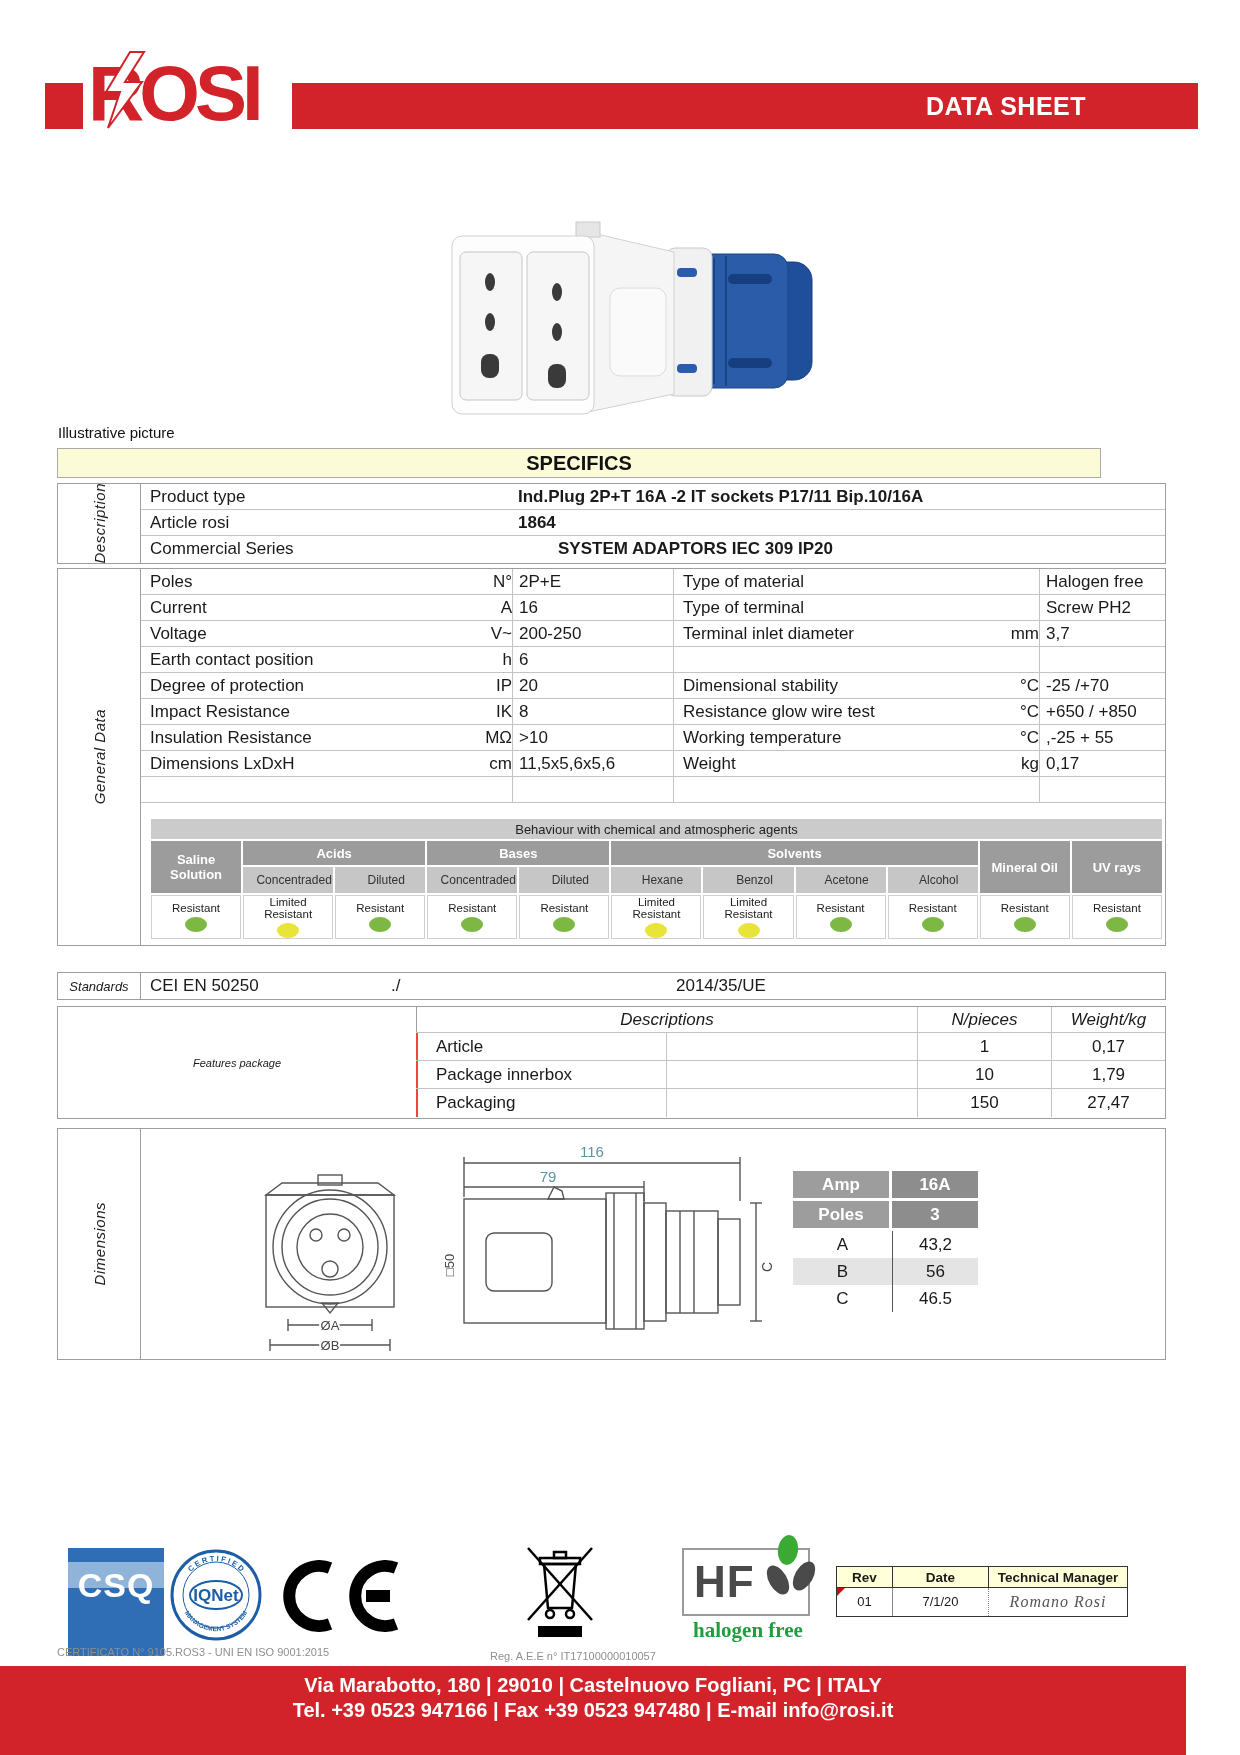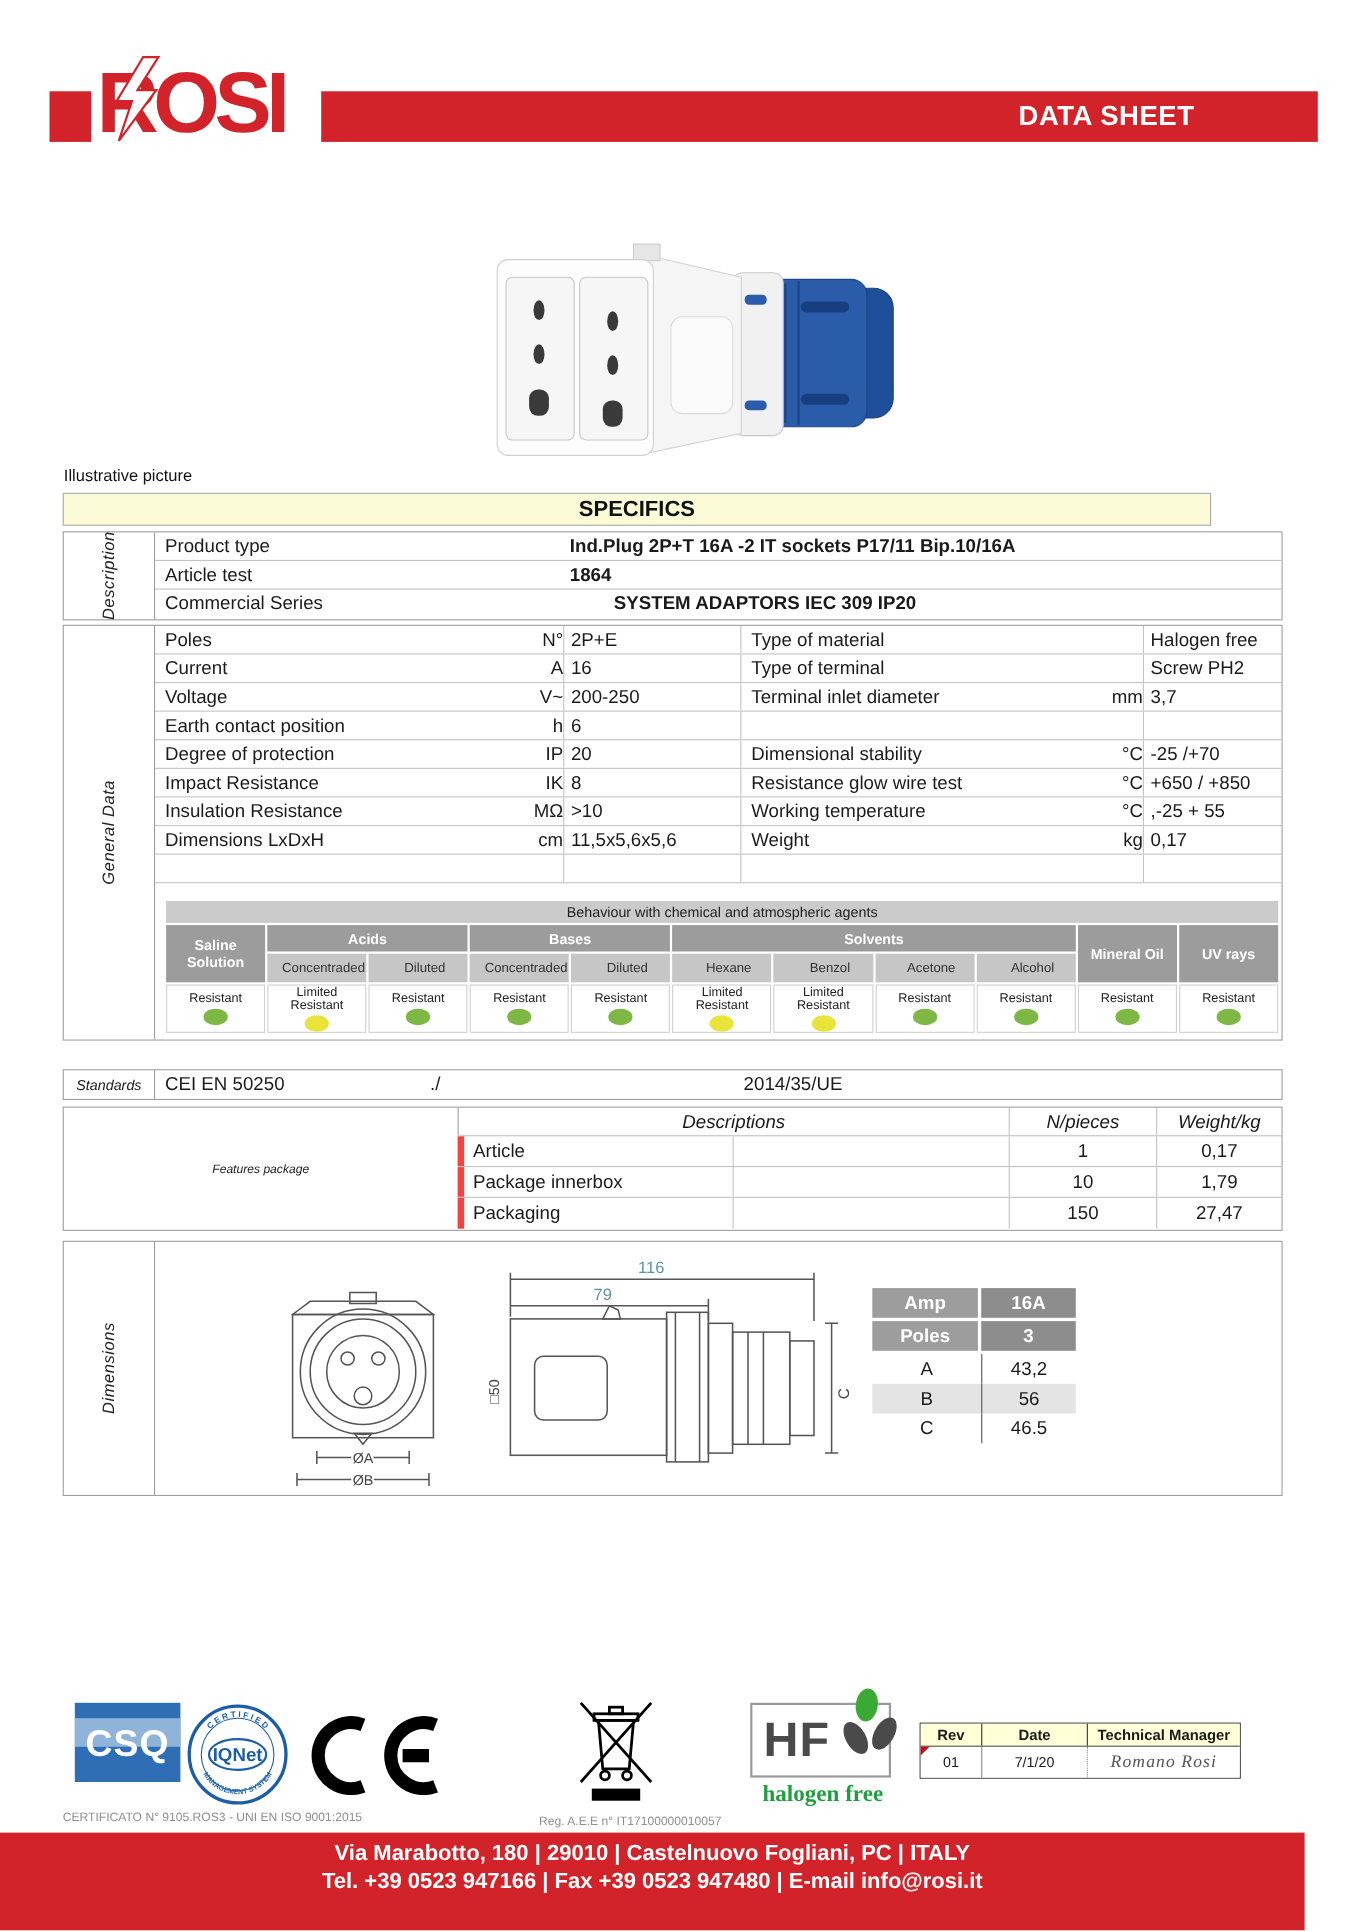--- a/index.html
+++ b/index.html
@@ -79,21 +79,21 @@
 
   
   #features-box { left:57px; top:1006px; width:1109px; height:113px; }
   .fp-label-col { position:absolute; left:0; top:0; bottom:0; width:358px; display:flex; align-items:center; justify-content:center; }
   .fp-label { font-style:italic; font-size:11px; }
   .fp-table { margin-left:358px; }
   .fp-hrow, .fp-row { display:flex; border-bottom:1px solid #c3c3c3; }
   .fp-hrow { height:26px; line-height:26px; font-style:italic; font-size:17px; }
   .fp-row { height:28px; line-height:28px; font-size:17px; }
   .fp-row:last-child { border-bottom:none; }
-  .fp-c1 { width:250px; border-left:6px solid #ef4444; padding-left:8px; }
+  .fp-c1 { width:250px; border-left:2px solid #ef4444; padding-left:18px; }
   .fp-c2 { width:251px; border-left:1px solid #c3c3c3; }
   .fp-c3 { width:134px; border-left:1px solid #c3c3c3; text-align:center; }
   .fp-c4 { flex:1; border-left:1px solid #c3c3c3; text-align:center; }
   .fp-hdesc { width:501px; border-left:1px solid #9e9e9e; text-align:center; }
   .fp-hc3 { width:134px; border-left:1px solid #c3c3c3; text-align:center; }
   .fp-hc4 { flex:1; border-left:1px solid #c3c3c3; text-align:center; }
 
   
   #dims-box { left:57px; top:1128px; width:1109px; height:232px; }
   #dim-drawing { position:absolute; left:190px; top:8px; }
@@ -104,21 +104,21 @@
   .amp-v { width:86px; }
   .amp-hdr .amp-k { background:#9d9d9d; color:#fff; font-weight:bold; }
   .amp-hdr .amp-v { background:#8d8d8d; color:#fff; font-weight:bold; }
   .amp-plain { margin-bottom:0; }
   .amp-plain .amp-k { margin-right:0; width:99px; }
   .amp-plain .amp-v { border-left:1.5px solid #555; }
   .amp-gray .amp-k, .amp-gray .amp-v { background:#e4e4e4; }
 
   
   .cap { font-size:11px; color:#8f8f8f; }
-  #csq-logo { left:68px; top:1548px; width:96px; height:72px; background:#2f6db5; position:absolute; overflow:hidden; }
+  #csq-logo { left:68px; top:1548px; width:96px; height:108px; background:#2f6db5; position:absolute; overflow:hidden; }
   #csq-band { position:absolute; left:0; top:14px; width:100%; height:26px; background:#8fb3d9; }
   #csq-text { position:absolute; left:0; top:18px; width:100%; text-align:center; color:#fff; font-weight:bold; font-size:34px; letter-spacing:1px; }
   #iqnet-logo { left:170px; top:1549px; position:absolute; }
   #ce-mark { left:278px; top:1560px; position:absolute; }
   #cap-csq { left:57px; top:1646px; position:absolute; }
   #weee { left:522px; top:1538px; position:absolute; }
   #cap-weee { left:490px; top:1650px; position:absolute; }
   #hf-logo { left:682px; top:1548px; position:absolute; width:140px; }
   #hf-box { width:128px; height:68px; border:2px solid #9a9a9a; background:#fff; position:relative; }
   #hf-big { font-size:44px; font-weight:bold; color:#4a4a4a; line-height:64px; padding-left:10px; letter-spacing:1px; }
@@ -188,21 +188,21 @@
 <div class="abs secbox" id="desc-box">
   <div class="vcol">
       <span class="vlabel">Description</span>
     </div>
   <div class="desc-rows">
     <div class="desc-row">
       <div class="desc-l">Product type</div>
       <div class="desc-v">Ind.Plug 2P+T 16A -2 IT sockets P17/11 Bip.10/16A</div>
     </div>
     <div class="desc-row">
-      <div class="desc-l">Article test</div>
+      <div class="desc-l">Article rosi</div>
       <div class="desc-v">1864</div>
     </div>
     <div class="desc-row">
       <div class="desc-l">Commercial Series</div>
       <div class="desc-v">SYSTEM ADAPTORS IEC 309 IP20</div>
     </div>
   </div>
 </div>
 
 <div class="abs secbox" id="gd-box">

